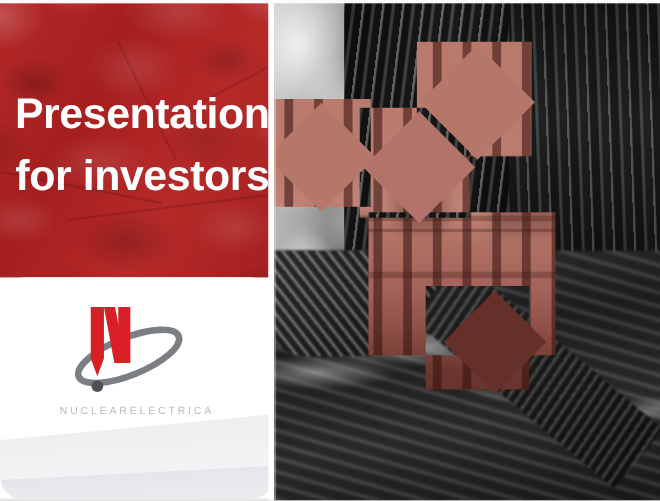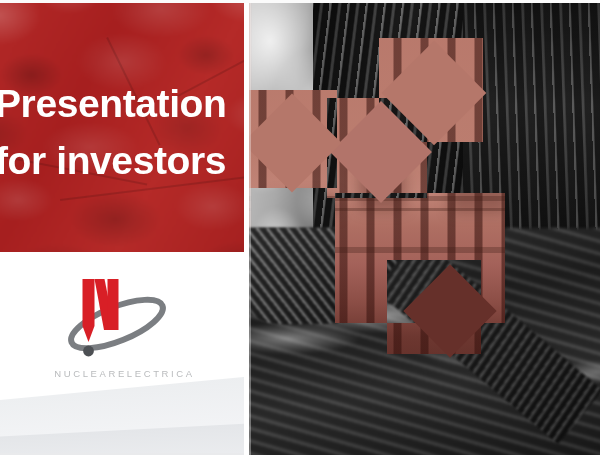--- a/index.html
+++ b/index.html
@@ -33,20 +33,21 @@
 
   
   #title-panel {
     position: absolute;
     left: 0;
     top: 3px;
     width: 244px;
     height: 249px;
     overflow: hidden;
     background-color: #ac2524;
+    text-align: right;
   }
   #title-panel .tex {
     position: absolute;
     left: -40px;
     top: -40px;
     right: -40px;
     bottom: -40px;
     background-image:
       radial-gradient(ellipse 60px 42px at 12% 16%,  rgba(255,255,255,.20), rgba(255,255,255,0) 70%),
       radial-gradient(ellipse 48px 34px at 34% 8%,   rgba(255,255,255,.17), rgba(255,255,255,0) 72%),
@@ -97,20 +98,21 @@
 
   
   #logo-area {
     position: absolute;
     left: 0;
     top: 252px;
     width: 249px;
     height: 203px;
     background: #ffffff;
     overflow: hidden;
+    border-radius: 23px;
   }
   #logo-mark {
     position: absolute;
     left: 52px;
     top: 20px;
     width: 130px;
     height: 90px;
   }
   #logo-wordmark {
     position: absolute;

